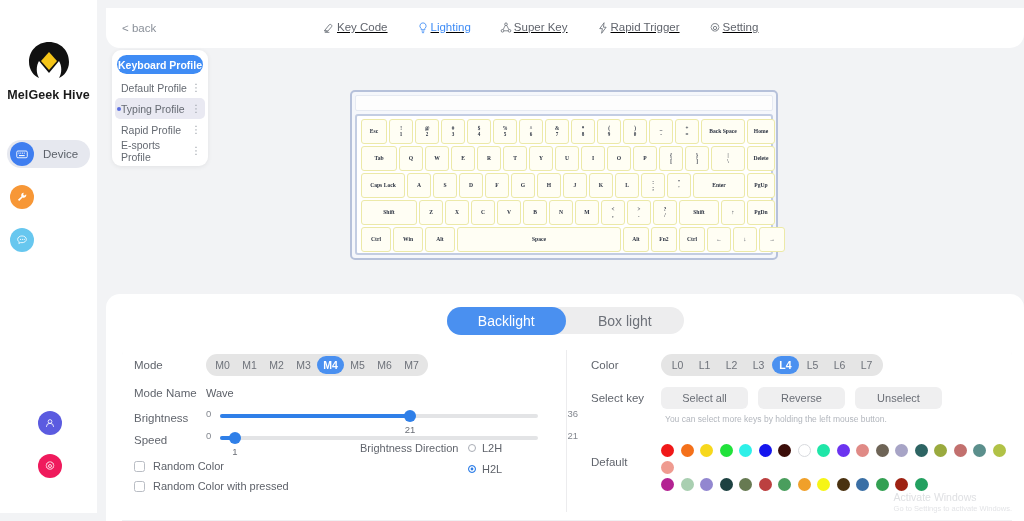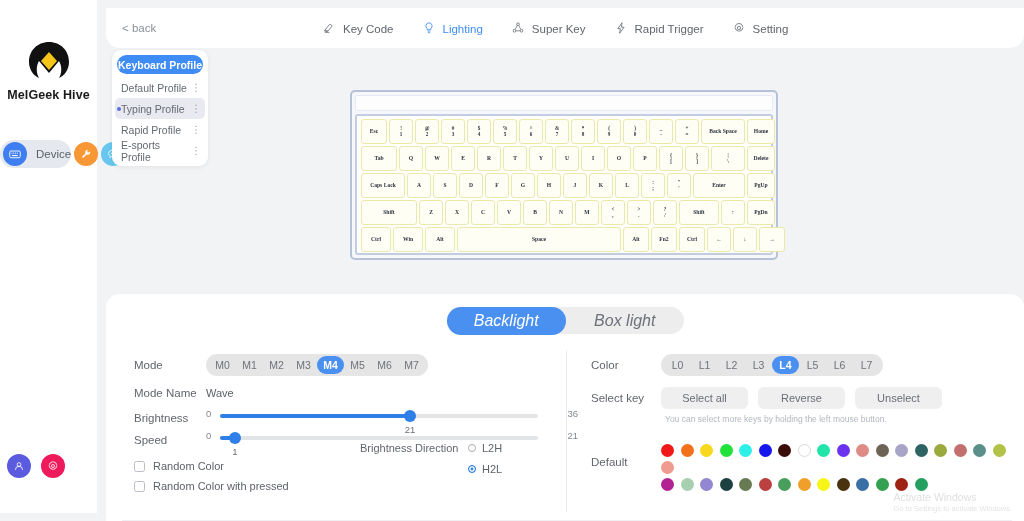--- a/index.html
+++ b/index.html
@@ -13,21 +13,21 @@
 
   
   .sidebar {
     position: absolute; left: 0; top: 0; width: 97px; height: 513px;
     background: #ffffff; display: flex; flex-direction: column; align-items: center;
   }
   .brand-logo { margin-top: 40px; width: 46px; height: 40px; }
   .brand-name {
     margin-top: 8px; font-size: 12.5px; font-weight: 700; color: #1a1a1a; letter-spacing: .1px;
   }
-  .nav-list { margin-top: 38px; width: 100%; display: flex; flex-direction: row; align-items: center; }
+  .nav-list { margin-top: 38px; width: 100%; display: flex; flex-direction: column; align-items: center; }
   .nav-item {
     display: flex; align-items: center; gap: 9px;
     width: 83px; height: 28px; border-radius: 14px; padding-left: 3px;
     margin-bottom: 15px; cursor: pointer; background: transparent;
   }
   .nav-item.active { background: #e6e8ef; }
   .nav-badge {
     width: 24px; height: 24px; border-radius: 50%;
     display: flex; align-items: center; justify-content: center; flex: 0 0 24px;
   }
@@ -44,21 +44,21 @@
   .topbar {
     position: absolute; left: 106px; top: 8px; width: 918px; height: 40px;
     background: #ffffff; border-radius: 0 0 14px 14px;
     display: flex; align-items: center;
   }
   .back-btn {
     margin-left: 16px; font-size: 11.5px; color: #8a9099; cursor: pointer;
     width: 200px;
   }
   .tabs { display: flex; align-items: center; gap: 28px; }
-  .tab { display: flex; align-items: flex-end; gap: 7px; cursor: pointer; }
+  .tab { display: flex; align-items: flex-start; gap: 1px; cursor: pointer; text-decoration: underline; }
   .tab-label { font-size: 11.5px; color: #61656d; }
   .tab.active .tab-label { color: #3f8cf5; }
   .tab svg { display: block; }
 
   
   .profile-card {
     position: absolute; left: 112px; top: 50px; width: 96px;
     background: #ffffff; border-radius: 9px; padding: 5px 0 5px 0;
     box-shadow: 0 1px 5px rgba(0,0,0,.07);
   }
@@ -107,21 +107,21 @@
   .bottom-panel {
     position: absolute; left: 106px; top: 294px; width: 918px; height: 227px;
     background: #ffffff; border-radius: 14px 14px 0 0;
   }
   .seg-toggle {
     position: absolute; left: 341px; top: 13px; width: 237px; height: 27px;
     background: #ededee; border-radius: 14px; display: flex; align-items: center;
   }
   .seg {
     flex: 1; height: 28px; border-radius: 14px; display: flex; align-items: center;
-    justify-content: center; font-size: 16px; color: #6d7179; cursor: pointer; font-style: italic;
+    justify-content: center; font-size: 14px; color: #6d7179; cursor: pointer;
   }
   .seg.active { background: #4a90f0; color: #ffffff; }
 
   .content-card {
     position: absolute; left: 16px; top: 52px; width: 890px; height: 175px;
     background: #ffffff; border-radius: 10px 10px 0 0;
     box-shadow: 0 -1px 0 #f0f0f2 inset;
     display: flex;
   }
   .col-left { width: 455px; padding: 8px 0 4px 12px; position: relative; }

